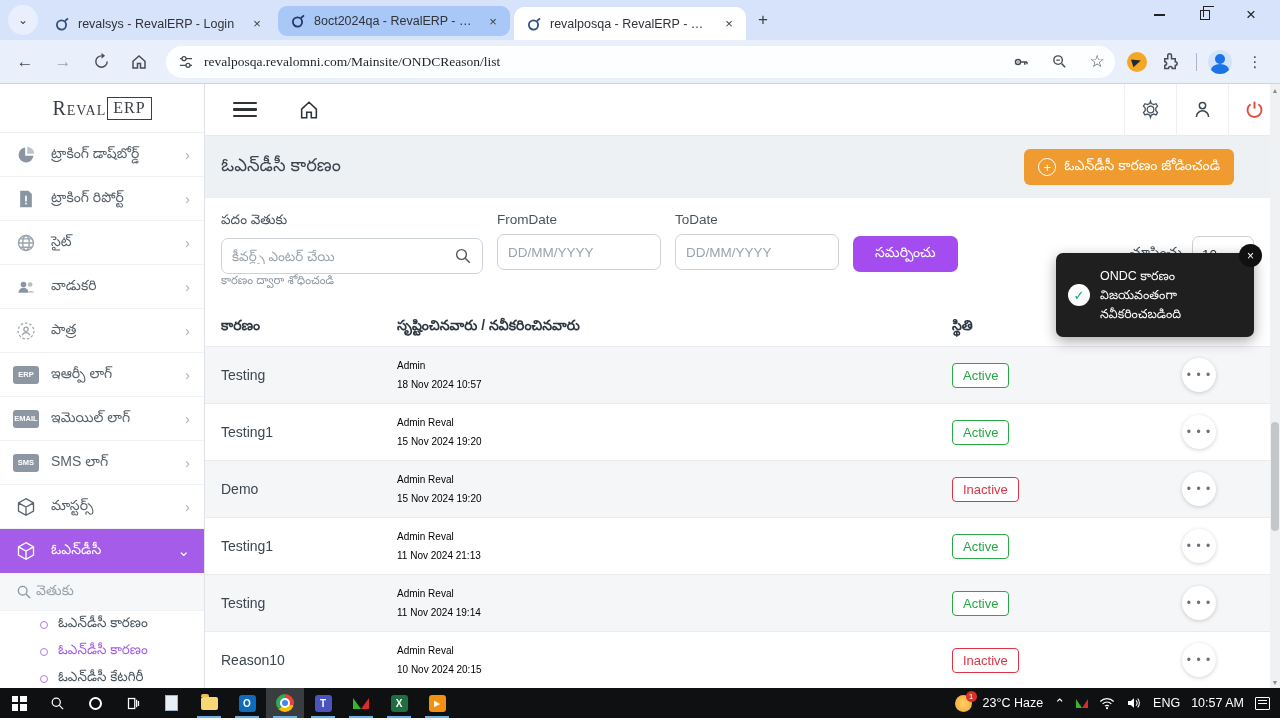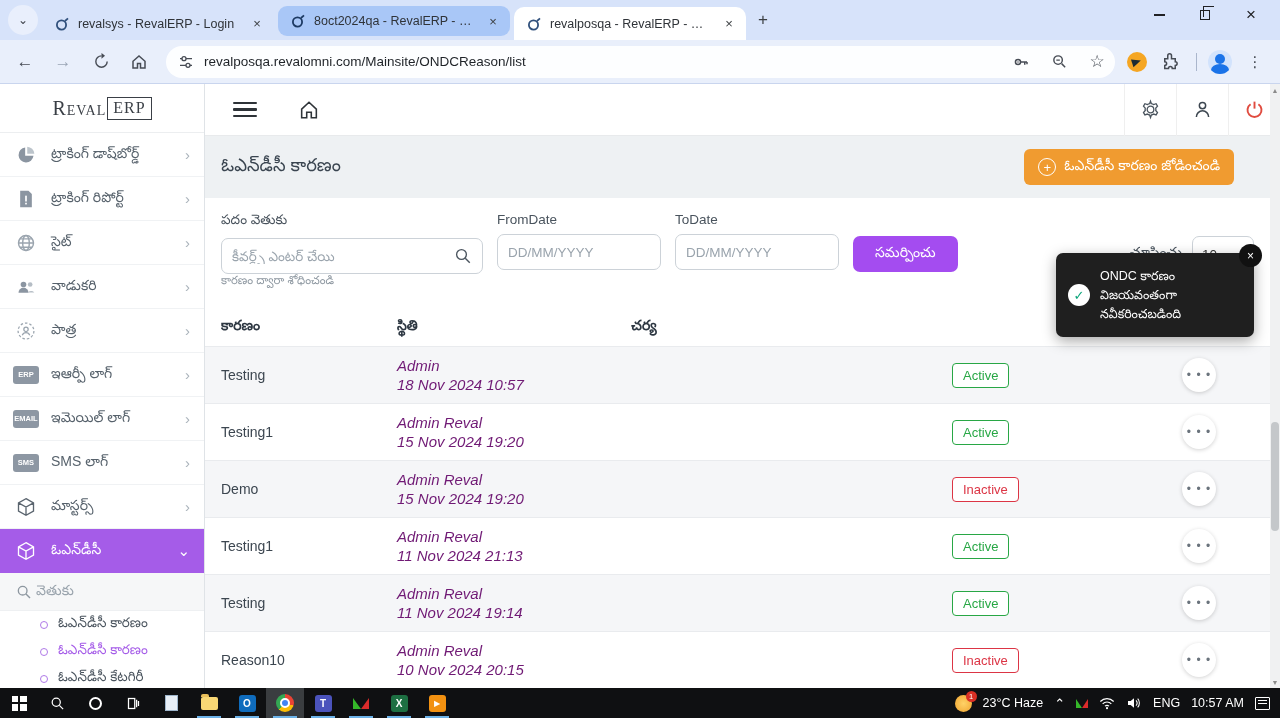--- a/index.html
+++ b/index.html
@@ -28,21 +28,21 @@
     border:1.4px solid #202124; border-right:none; border-bottom:none; }
   .wcap.close { font-size:17px; }
 
   .toolbar { height:44px; background:#e9effb; display:flex; align-items:center; padding:0 10px; gap:8px;
     border-bottom:1px solid #c9d5ee; }
   .navic { width:30px; height:30px; display:flex; align-items:center; justify-content:center;
     font-size:17px; color:#474c55; border-radius:50%; }
   .navic.dis { color:#9aa4b5; }
   .urlbar { flex:1; height:32px; background:#fdfeff; border-radius:16px; display:flex; align-items:center;
     padding:0 4px 0 12px; gap:10px; margin:0 4px; }
-  .url-text { flex:1; font-size:13.5px; color:#1f2328; }
+  .url-text { flex:1; font-size:13.5px; color:#1f2328;font-family:Liberation Serif, serif; }
   .pill-ic { width:28px; height:28px; display:flex; align-items:center; justify-content:center; color:#474c55; }
   .ext-orange { width:20px; height:20px; border-radius:50%; background:#f5a623; position:relative; }
   .ext-orange::after { content:""; position:absolute; left:5px; top:6px; border-left:9px solid #1c2b33;
     border-top:4px solid transparent; border-bottom:4px solid transparent; transform:rotate(-18deg);}
   .vdiv { width:1px; height:18px; background:#aab6cc; margin:0 3px; }
   .avatar { width:24px; height:24px; border-radius:50%; background:#d2e3fc; position:relative; overflow:hidden;}
   .avatar::before { content:""; position:absolute; left:7px; top:4px; width:10px; height:10px;
     border-radius:50%; background:#1a73e8; }
   .avatar::after { content:""; position:absolute; left:3px; top:14px; width:18px; height:12px;
     border-radius:50% 50% 0 0; background:#1a73e8; }
@@ -108,21 +108,21 @@
   .pagesel { width:62px; height:36px; border:1px solid #ccd2d8; border-radius:7px; display:flex;
     align-items:center; justify-content:space-between; padding:0 9px; color:#333; font-size:13.5px; }
   .pagesel .car { color:#8d97a0; font-size:11px; }
 
   .tbl { margin-top:8px; }
   .thead, .trow { display:flex; align-items:center; padding:0 16px; }
   .thead { height:38px; font-weight:bold; color:#2d3742; font-size:14px; }
   .c-reason { width:176px; } .c-auth { flex:1; } .c-status { width:192px; } .c-act { width:110px; text-align:center; }
   .trow { min-height:57px; border-top:1px solid #e9ebee; }
   .trow.alt { background:#f5f6f8; }
-  .auth-name, .auth-date { font-size:15px; color:#701a75; line-height:19px;font-style:italic; }
+  .auth-name, .auth-date { font-size:10px; color:#000000; line-height:19px; }
   .badge { display:inline-block; border:1px solid; border-radius:4px; padding:4px 10px; font-size:13px;
     background:#fff; }
   .badge-green { color:#28a745; border-color:#28a745; }
   .badge-red { color:#dc3545; border-color:#dc3545; }
   .dotsbtn { width:34px; height:34px; border-radius:50%; background:#fff; border:none;
     box-shadow:0 1px 4px rgba(0,0,0,.18); color:#6a737c; font-size:12px; letter-spacing:1px;
     display:inline-flex; align-items:center; justify-content:center; }
 
   
   .toast { position:absolute; top:169px; right:26px; width:198px; background:#1f1f1f; border-radius:7px;
@@ -506,20 +506,21 @@
           <div class="pagesel">
             <span>10</span>
             <span class="car">⌄</span>
           </div>
         </div>
       </div>
 
       <div class="tbl">
         <div class="thead">
           <div class="c-reason">కారణం</div>
+          <div class="c-auth">సృష్టించినవారు / నవీకరించినవారు</div>
           <div class="c-status">స్థితి</div>
           <div class="c-act">చర్య</div>
         </div>
         <div>
   <div class="trow alt">
     <div class="c-reason">Testing</div>
     <div class="c-auth">
       <div class="auth-name">Admin</div>
       <div class="auth-date">18 Nov 2024 10:57</div>
     </div>

